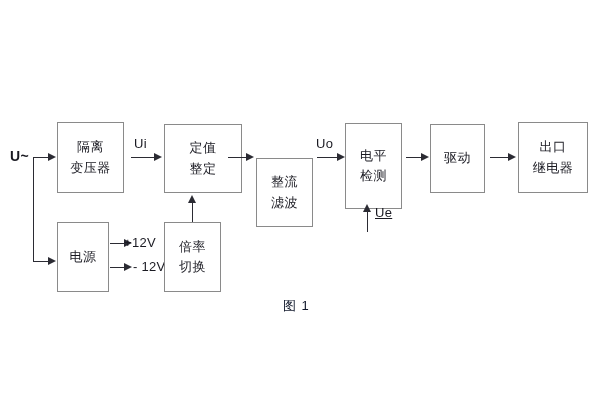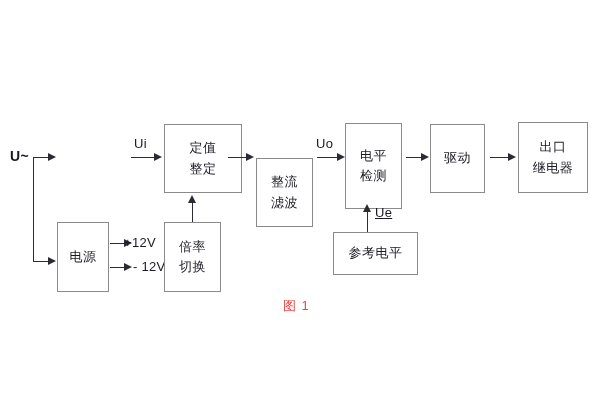--- a/index.html
+++ b/index.html
@@ -52,21 +52,21 @@
   .label{
     position:absolute;
     color:#1a1a22;
     font-size:13px;
     white-space:nowrap;
     letter-spacing:0.3px;
   }
   .label.big{font-size:14px;font-weight:bold;}
   .caption{
     position:absolute;
-    color:#ef4444;
+    color:#0f172a;
     font-size:13px;
     white-space:nowrap;
     letter-spacing:1px;
   }
 </style>
 </head>
 <body>
 
 <div id="canvas">
 
@@ -75,20 +75,24 @@
   <div class="hline" style="left:33px;top:157px;width:12px;"></div>
 
   <div class="vline" style="left:33px;top:157px;height:104px;"></div>
 
   <div class="hline" style="left:33px;top:157px;width:16px;"></div>
   <div class="arrow-r" style="left:48px;top:153px;"></div>
 
   <div class="hline" style="left:33px;top:261px;width:16px;"></div>
   <div class="arrow-r" style="left:48px;top:257px;"></div>
 
+  <div class="block" style="left:57px;top:122px;width:67px;height:71px;">
+    <span class="ln">隔离</span>
+    <span class="ln">变压器</span>
+  </div>
 
   <div class="label" style="left:134px;top:136px;">Ui</div>
   <div class="hline" style="left:131px;top:157px;width:24px;"></div>
   <div class="arrow-r" style="left:154px;top:153px;"></div>
 
   <div class="block" style="left:164px;top:124px;width:78px;height:69px;">
     <span class="ln">定值</span>
     <span class="ln">整定</span>
   </div>
 
@@ -137,23 +141,20 @@
   <div class="label" style="left:133px;top:259px;">- 12V</div>
 
   <div class="block" style="left:164px;top:222px;width:57px;height:70px;align-items:center;">
     <span class="ln">倍率</span>
     <span class="ln">切换</span>
   </div>
 
   <div class="vline" style="left:192px;top:201px;height:21px;"></div>
   <div class="arrow-u" style="left:188px;top:195px;"></div>
 
-  <div class="block" style="left:333px;top:232px;width:85px;height:43px;">
-    <span class="ln">参考电平</span>
-  </div>
 
   <div class="vline" style="left:367px;top:210px;height:22px;"></div>
   <div class="arrow-u" style="left:363px;top:204px;"></div>
   <div class="label" style="left:375px;top:205px;text-decoration:underline;">Ue</div>
 
   <div class="caption" style="left:283px;top:297px;">图 1</div>
 
 </div>
 
 </body></html>

